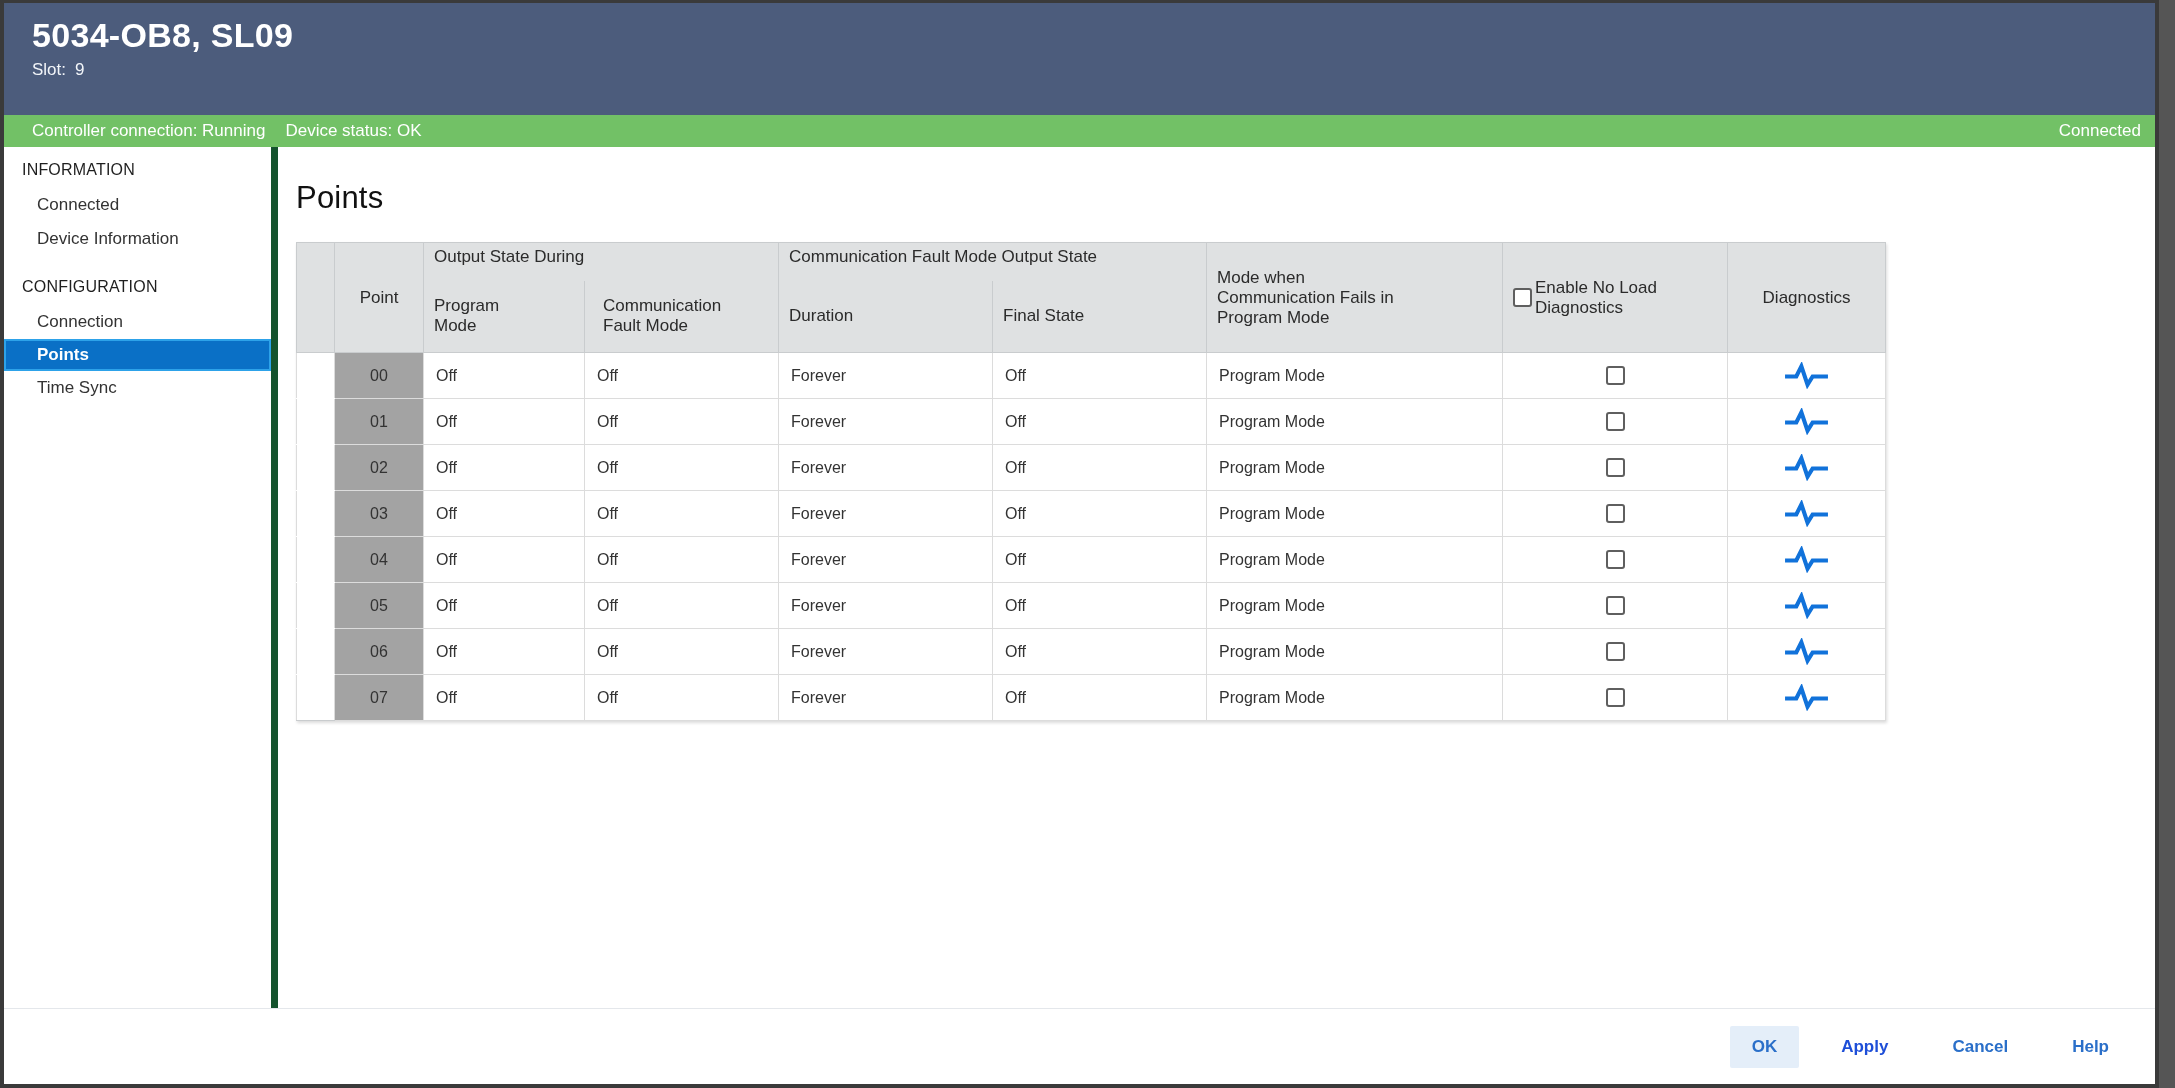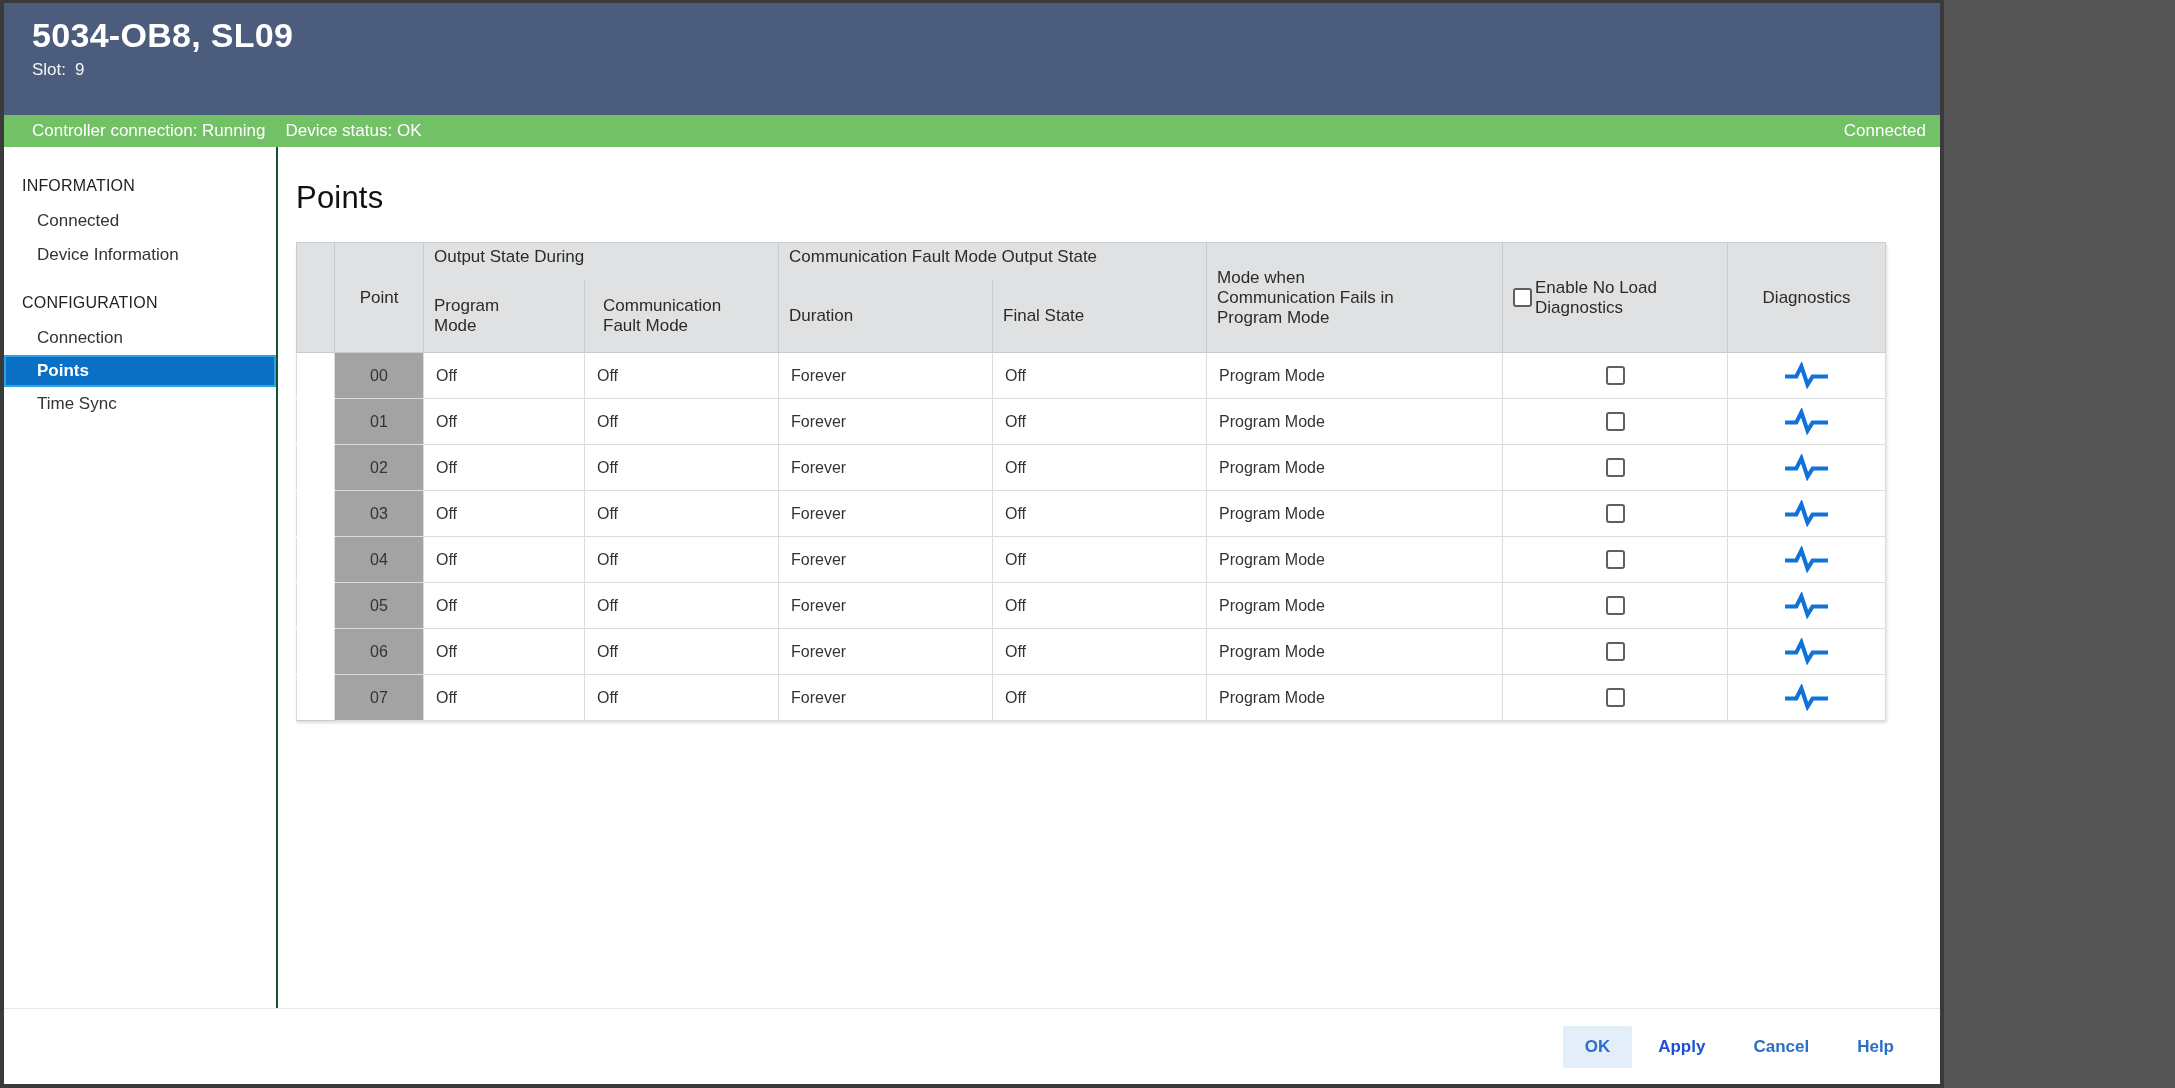--- a/index.html
+++ b/index.html
@@ -1,20 +1,20 @@
 <!DOCTYPE html>
 <html style="--titlebar: #4c5c7c; --statusbar: #72c166; --selected-fill: #0a70c6; --selected-ring: #2da2e9; --accent: #2a6fc9; --pulse: #1172da;"><head>
 <meta charset="utf-8">
 <style>
   * { box-sizing: border-box; margin: 0; padding: 0; }
   html, body { width: 2175px; height: 1088px; overflow: hidden; }
   body { font-family: "Liberation Sans", sans-serif; color: #333; background: #555; }
 
   .window {
-    width: 1944px; height: 1088px;
+    width: 2159px; height: 1088px;
     border: 4px solid #3a3a3a; border-top-width: 3px;
     display: flex; flex-direction: column;
     background: #ffffff;
   }
 
   
   .titlebar {
     background: var(--titlebar, #4c5c7c);
     color: #fff;
     padding: 13px 28px 12px 28px;
@@ -34,22 +34,22 @@
     font-size: 17px;
   }
   .statusbar .seg { margin-right: 20px; }
   .statusbar .right { margin-left: auto; }
 
   
   .body { flex: 1 1 auto; display: flex; min-height: 0; }
 
   .sidebar {
     flex: 0 0 274px; width: 274px;
-    border-right: 2px solid #14532d;
-    padding-top: 20px;
+    border-right: 7px solid #14532d;
+    padding-top: 4px;
     background: #fff;
   }
   .side-section {
     font-size: 16px; color: #1f1f1f; letter-spacing: 0.2px;
     padding: 10px 0 9px 18px;
   }
   .side-section + .side-section, .side-item + .side-section { margin-top: 12px; }
   .side-item {
     font-size: 17px; color: #333;
     padding: 7px 0 7px 33px;
@@ -118,21 +118,21 @@
     fill: none; stroke: var(--pulse, #1172da);
     stroke-width: 4; stroke-linejoin: miter; stroke-linecap: butt;
   }
 
   
   .footer {
     flex: 0 0 76px;
     border-top: 1px solid #e4e7eb;
     background: #fff;
     display: flex; align-items: center; justify-content: flex-end;
-    padding-right: 24px; gap: 4px;
+    padding-right: 24px; gap: 20px;
   }
   .btn {
     font-family: "Liberation Sans", sans-serif;
     font-size: 17px; font-weight: 600;
     background: transparent; border: none;
     padding: 11px 22px; cursor: pointer;
     color: var(--accent, #2a6fc9);
   }
   .btn.primary { background: #e4eef9; border-radius: 2px; }
   .btn.disabled { color: #1d4ed8; cursor: default; }

